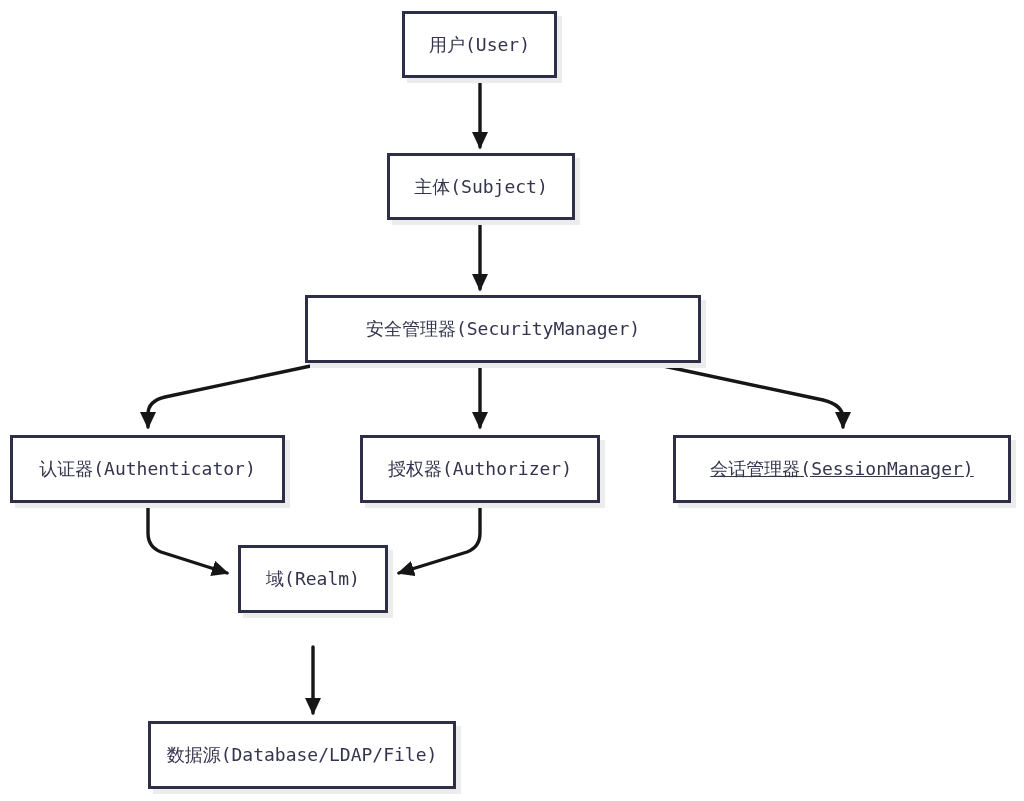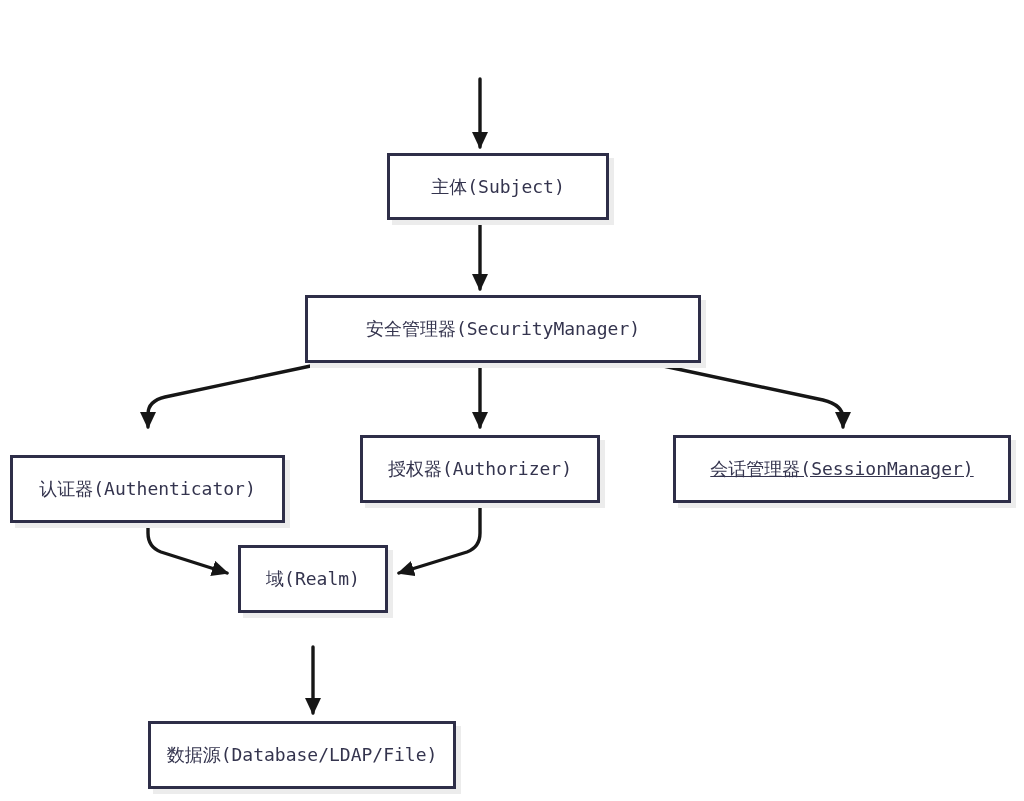--- a/index.html
+++ b/index.html
@@ -34,23 +34,23 @@
     background:var(--node-fill,#fff);
     border:3px solid var(--node-border,#2e2e48);
     box-shadow:5px 5px 0 0 var(--shadow,#ececec);
     color:var(--node-text,#34344e);
     font-size:18px;
     line-height:1;
     white-space:nowrap;
     text-align:center;
   }
   .n-user          {left:402px; top:11px;  width:155px; height:67px;}
-  .n-subject       {left:387px; top:153px; width:222px; height:67px;}
+  .n-subject       {left:387px; top:153px; width:188px; height:67px;}
   .n-security      {left:305px; top:295px; width:396px; height:68px;}
-  .n-authenticator {left:10px;  top:435px; width:275px; height:68px;margin-top:20px;}
+  .n-authenticator {left:10px;  top:435px; width:275px; height:68px;}
   .n-authorizer    {left:360px; top:435px; width:240px; height:68px;}
   .n-session       {left:673px; top:435px; width:338px; height:68px;text-decoration:underline;}
   .n-realm         {left:238px; top:545px; width:150px; height:68px;}
   .n-datasource    {left:148px; top:721px; width:308px; height:68px;}
 </style>
 </head>
 <body>
 
 <div class="canvas">
 
@@ -63,20 +63,23 @@
     <path class="edge" d="M 480 79 L 480 147" marker-end="url(#arrowhead)"></path>
     <path class="edge" d="M 480 221 L 480 289" marker-end="url(#arrowhead)"></path>
     <path class="edge" d="M 320 364 L 165 397 Q 148 401 148 414 L 148 427" marker-end="url(#arrowhead)"></path>
     <path class="edge" d="M 480 364 L 480 427" marker-end="url(#arrowhead)"></path>
     <path class="edge" d="M 654 364 L 823 400 Q 843 405 843 418 L 843 427" marker-end="url(#arrowhead)"></path>
     <path class="edge" d="M 148 504 L 148 533 Q 148 547 161 552 L 227 573" marker-end="url(#arrowhead)"></path>
     <path class="edge" d="M 480 504 L 480 533 Q 480 547 467 552 L 399 573" marker-end="url(#arrowhead)"></path>
     <path class="edge" d="M 313 647 L 313 713" marker-end="url(#arrowhead)"></path>
   </svg>
 
+  <div class="node n-user">
+    <span>用户(User)</span>
+  </div>
 
   <div class="node n-subject">
     <span>主体(Subject)</span>
   </div>
 
   <div class="node n-security">
     <span>安全管理器(SecurityManager)</span>
   </div>
 
   <div class="node n-authenticator">

